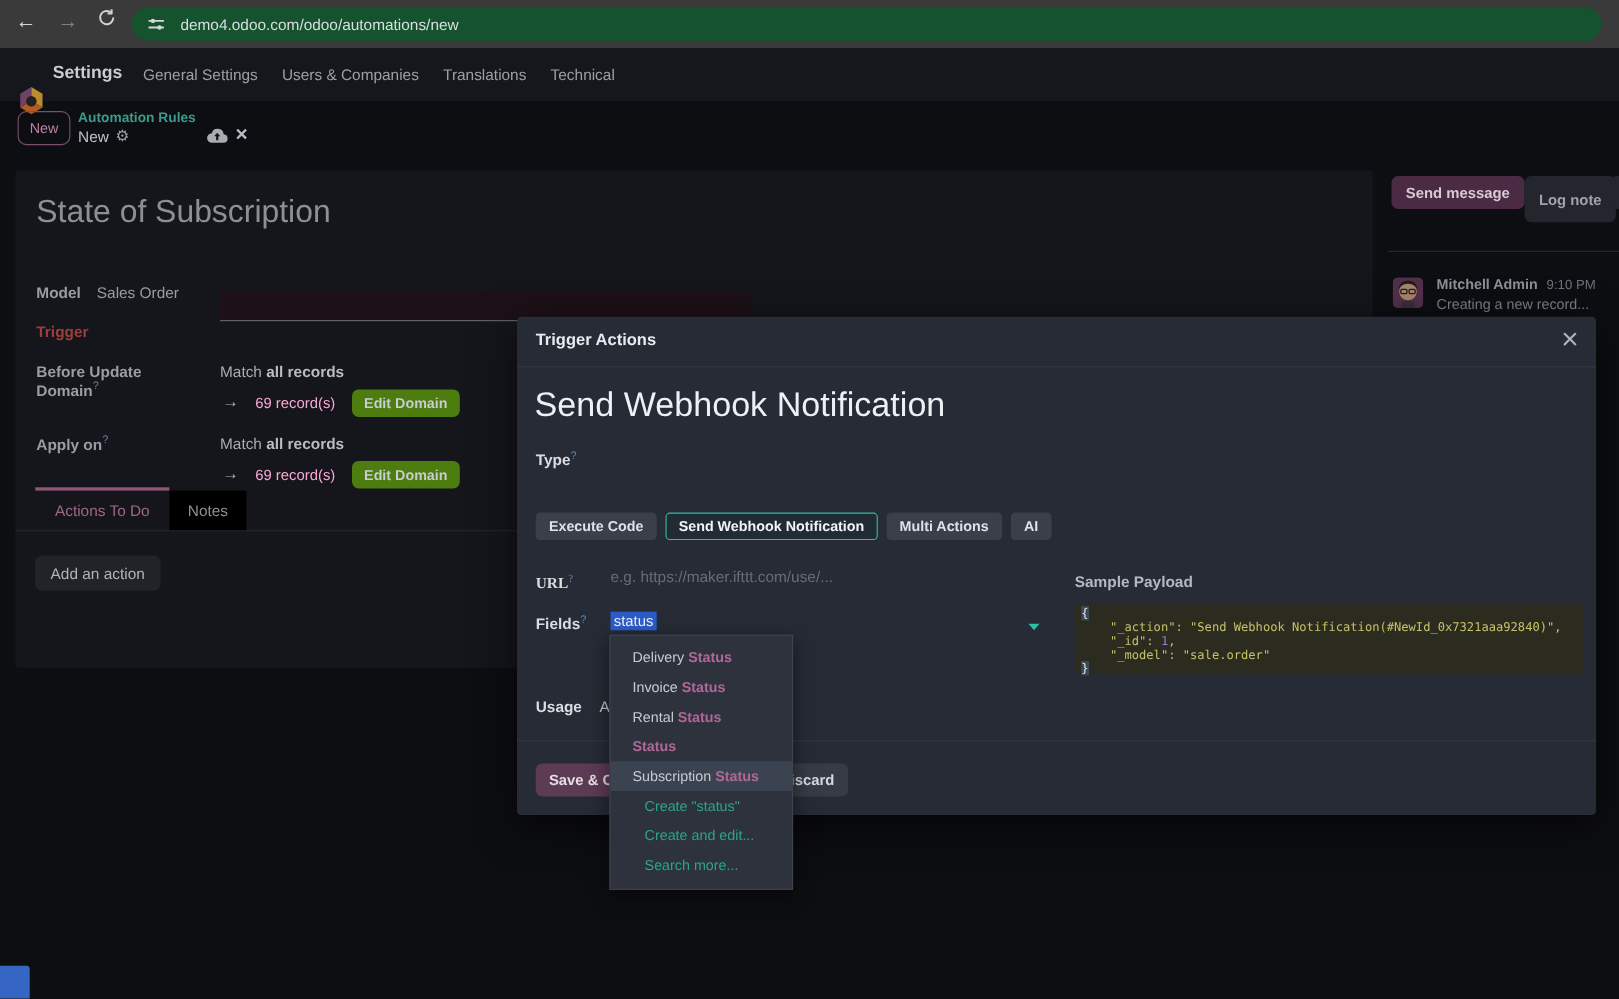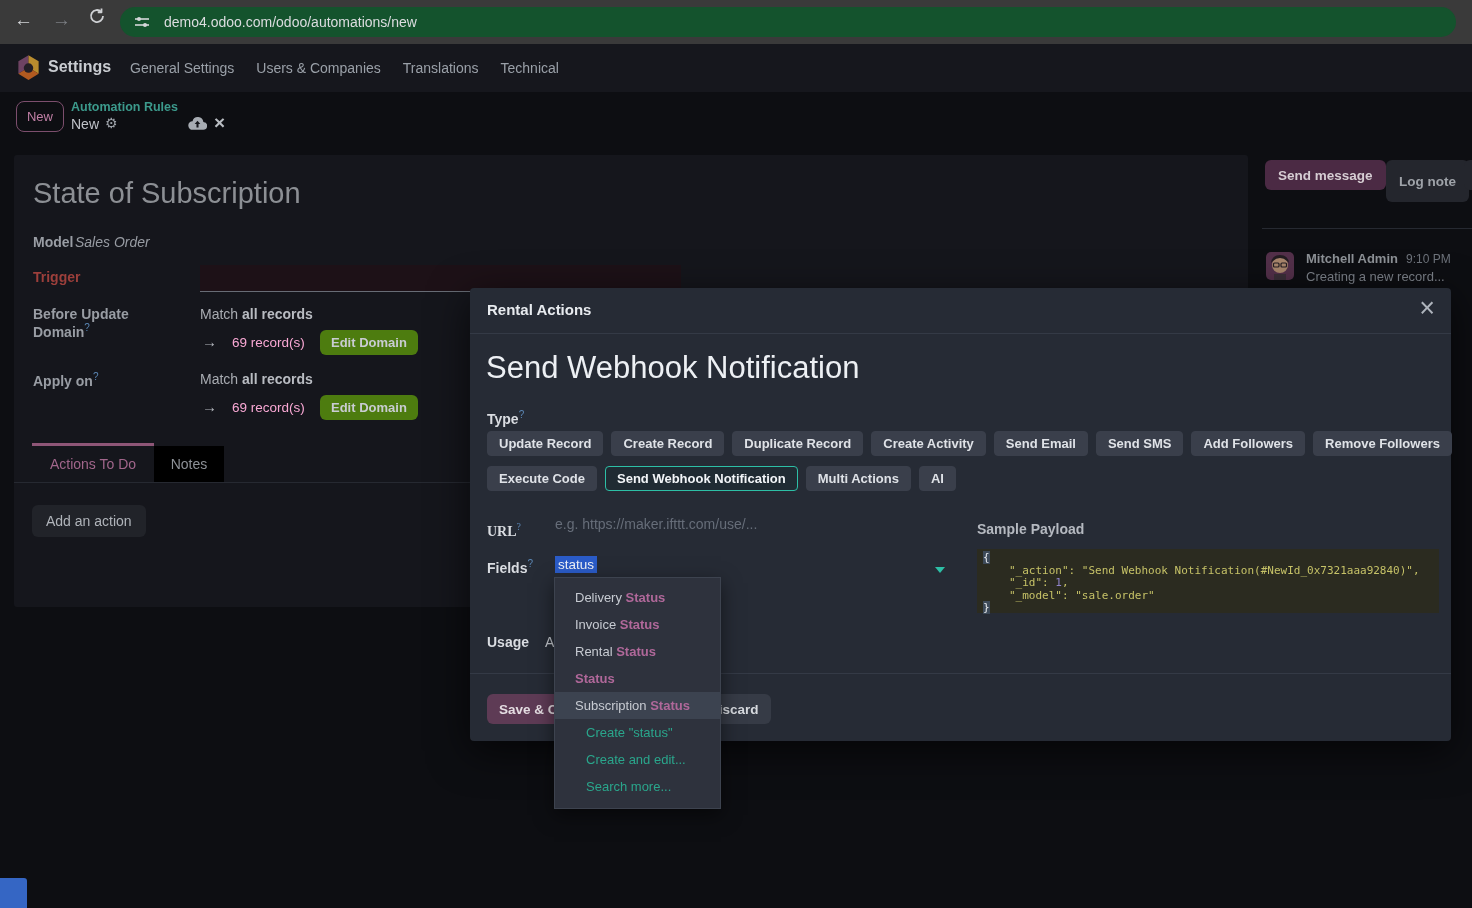--- a/index.html
+++ b/index.html
@@ -1,18 +1,18 @@
 <!DOCTYPE html>
 <html><head>
 <meta charset="utf-8">
 <style>
   * { margin:0; padding:0; box-sizing:border-box; }
   html,body { width:1472px; height:908px; overflow:hidden; background:#0d0e12;
               font-family:"Liberation Sans", sans-serif; }
-  .abs { position:absolute; }
+  .abs { position:absolute;margin-top:24px; }
   .screen { position:relative; width:1472px; height:908px; background:#0d0e12; }
 
   
   .browser { position:absolute; left:0; top:0; width:1472px; height:44px; background:#3a3a3a; }
   .nav-arrow { position:absolute; top:9px; font-size:19px; color:#d3d5d8; cursor:default; }
   .nav-arrow.disabled { color:#7b7e83; }
   .url-pill { position:absolute; left:120px; top:7px; width:1336px; height:30px; background:#14532d;
               border-radius:15px; display:flex; align-items:center; }
   .url-icon { margin-left:14px; display:flex; }
   .url-text { margin-left:14px; font-size:14px; color:#dcdde0; }
@@ -170,21 +170,21 @@
       <path d="M19.4 7.1A7 7 0 0 0 5.7 6 5.5 5.5 0 0 0 6 17h13a4.5 4.5 0 0 0 .4-9.9z" fill="#a7acb3"></path>
       <path d="M12 5.5l-3.6 4h2.3V14h2.6V9.5h2.3z" fill="#16171d"></path>
     </svg>
   </span>
   <span class="bc-x">×</span>
 
   <div class="card">
     <div class="rec-title">State of Subscription</div>
 
     <span class="f-label abs" style="left:19px; top:79px;">Model</span>
-    <span class="f-value abs" style="left:61px; top:79px;font-style:italic;">Sales Order</span>
+    <span class="f-value abs" style="left:74px; top:79px;">Sales Order</span>
 
     <span class="f-label trigger-label abs" style="left:19px; top:114px;">Trigger</span>
     <div class="trigger-input"></div>
 
     <span class="f-label abs" style="left:19px; top:151px;">
       <span>Before Update</span><br>
       <span>Domain</span><sup class="sup-help">?</sup>
     </span>
     <span class="match-line abs" style="left:186px; top:151px;"><span>Match </span><b>all records</b></span>
     <span class="arrow-glyph abs" style="left:188px; top:178px;">→</span>
@@ -216,36 +216,26 @@
       <rect x="15" y="11" width="5.5" height="4" rx="1" fill="none" stroke="#241d22" stroke-width="1.2"></rect>
       <rect x="8" y="22" width="12" height="6" fill="#3a2f38"></rect>
     </svg>
   </span>
   <span class="msg-author">Mitchell Admin</span>
   <span class="msg-time">9:10 PM</span>
   <span class="msg-body">Creating a new record...</span>
 
   <div class="modal">
     <div class="modal-header">
-      <span class="modal-header-title">Rental Actions</span>
+      <span class="modal-header-title">Trigger Actions</span>
       <span class="modal-close">×</span>
     </div>
     <div class="modal-title">Send Webhook Notification</div>
 
     <span class="mod-label type-label"><span>Type</span><sup class="sup-help">?</sup></span>
-    <div class="type-row" style="top:143px;">
-      <button class="type-btn">Update Record</button>
-      <button class="type-btn">Create Record</button>
-      <button class="type-btn">Duplicate Record</button>
-      <button class="type-btn">Create Activity</button>
-      <button class="type-btn">Send Email</button>
-      <button class="type-btn">Send SMS</button>
-      <button class="type-btn">Add Followers</button>
-      <button class="type-btn">Remove Followers</button>
-    </div>
     <div class="type-row" style="top:178px;">
       <button class="type-btn">Execute Code</button>
       <button class="type-btn selected">Send Webhook Notification</button>
       <button class="type-btn">Multi Actions</button>
       <button class="type-btn">AI</button>
     </div>
 
     <span class="mod-label url-label"><span>URL</span><sup class="sup-help">?</sup></span>
     <input class="url-input" type="text" placeholder="e.g. https://maker.ifttt.com/use/..." style="">
 

